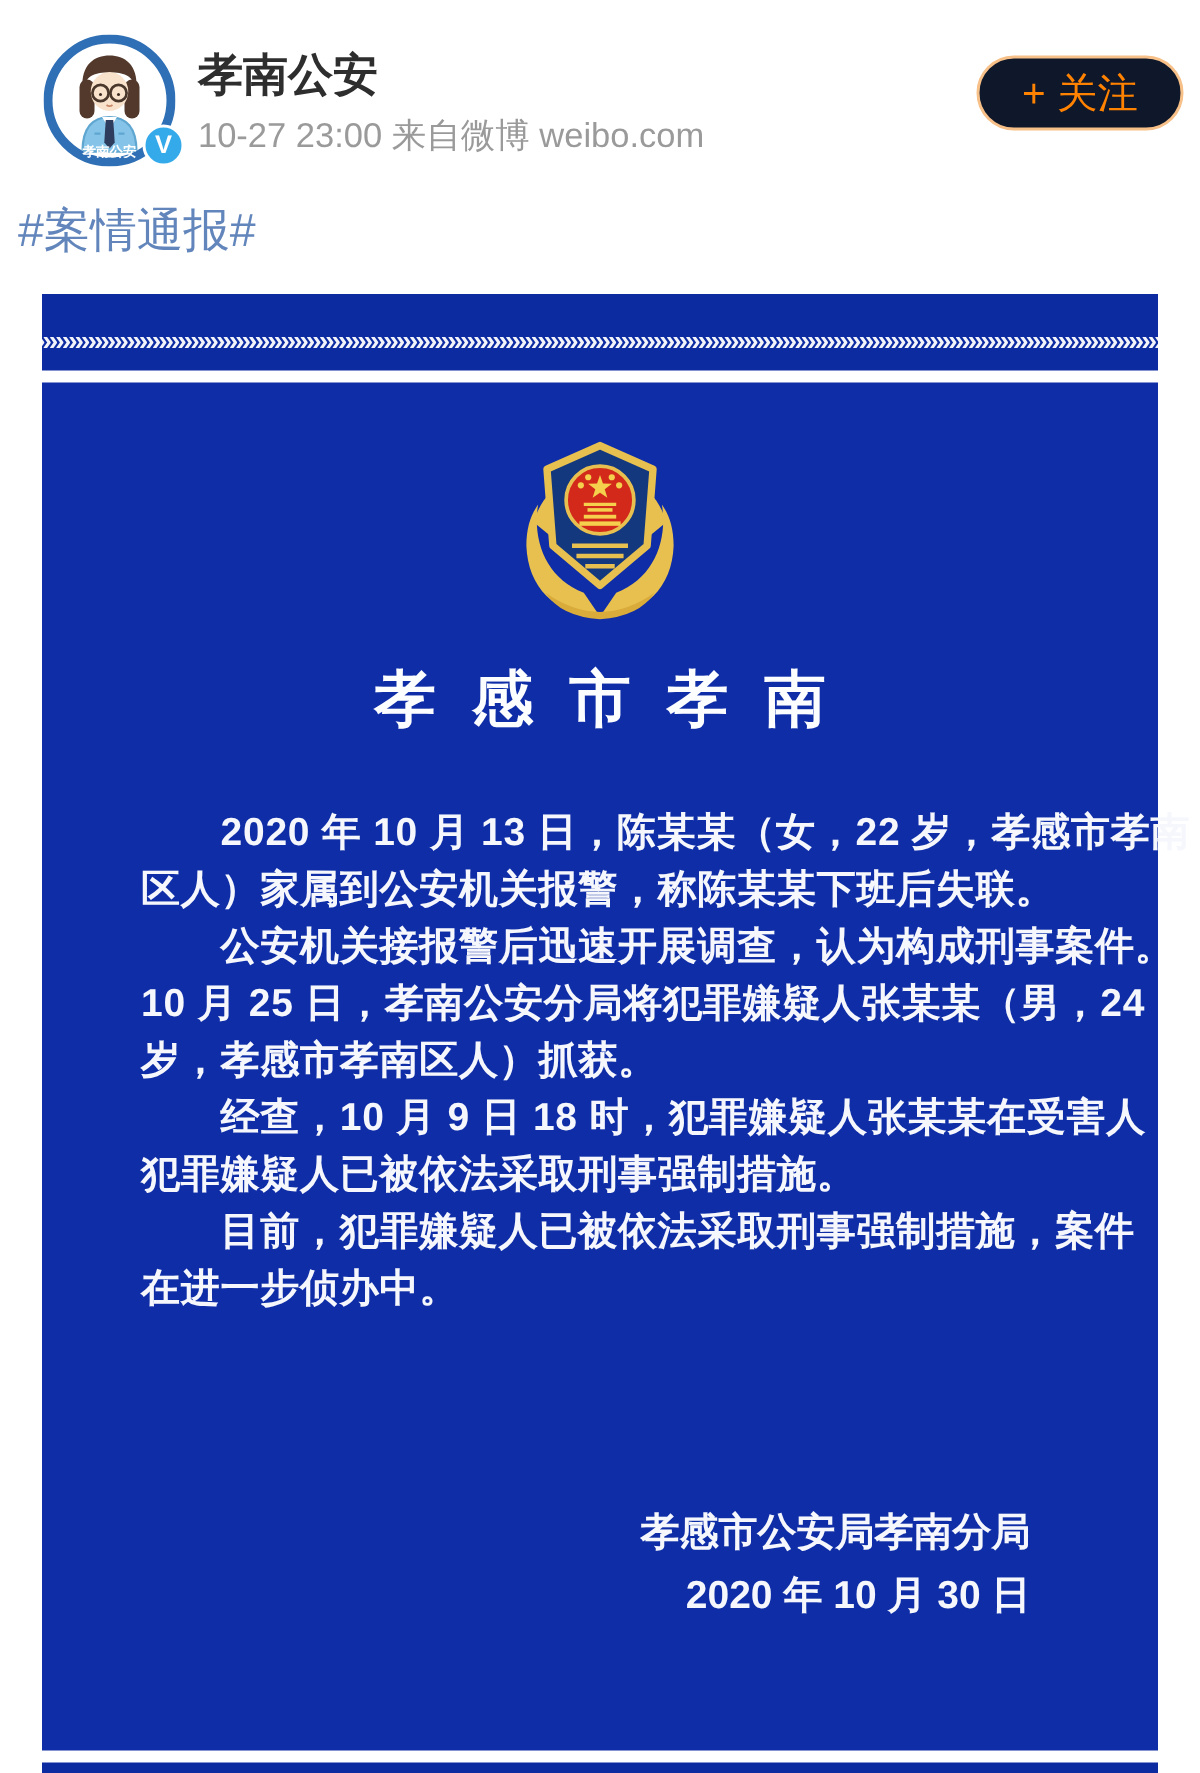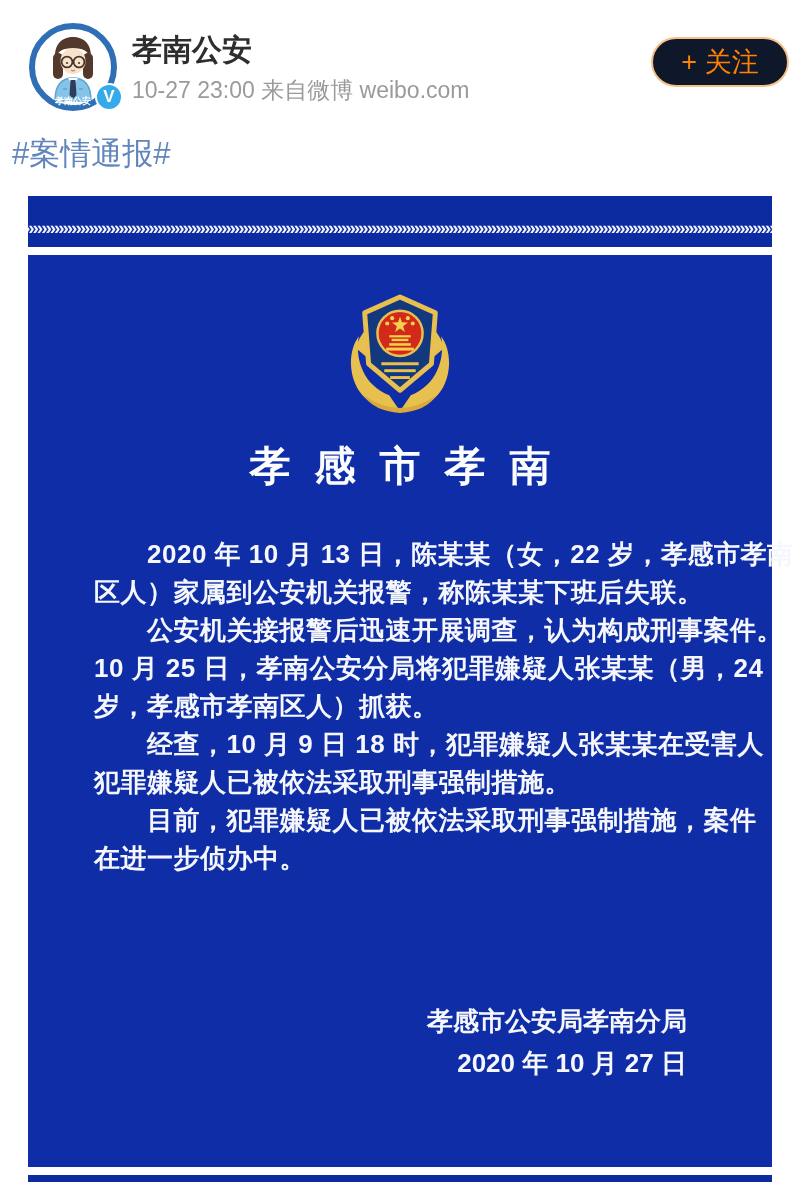--- a/index.html
+++ b/index.html
@@ -121,20 +121,20 @@
           <div class="bline">10 月 25 日，孝南公安分局将犯罪嫌疑人张某某（男，24</div>
           <div class="bline">岁，孝感市孝南区人）抓获。</div>
           <div class="bline">　　经查，10 月 9 日 18 时，犯罪嫌疑人张某某在受害人</div>
           <div class="bline">犯罪嫌疑人已被依法采取刑事强制措施。</div>
           <div class="bline">　　目前，犯罪嫌疑人已被依法采取刑事强制措施，案件</div>
           <div class="bline">在进一步侦办中。</div>
         </div>
 
       <div class="sig-block">
         <div>孝感市公安局孝南分局</div>
-        <div>2020 年 10 月 27 日</div>
+        <div>2020 年 10 月 30 日</div>
       </div>
     </div>
 
     <div class="strip-bottom"></div>
   </div>
 
 </div>
 
 </body></html>

